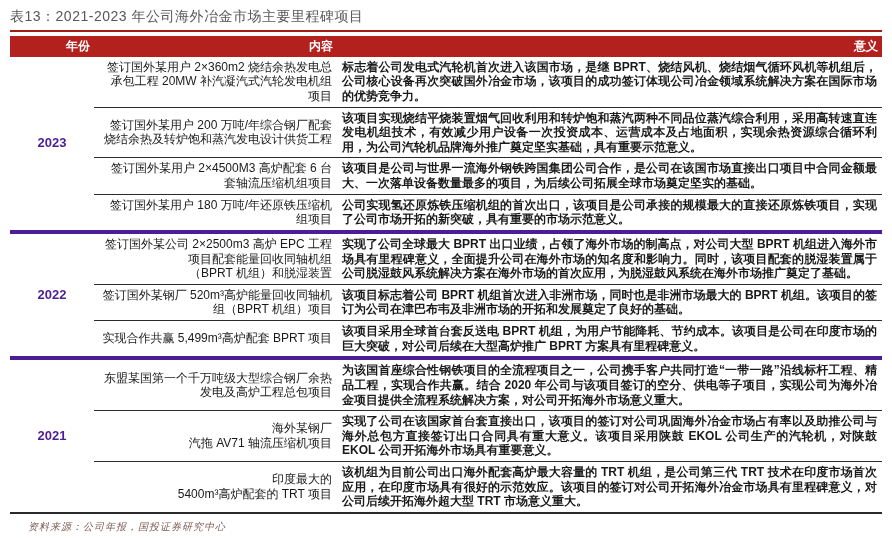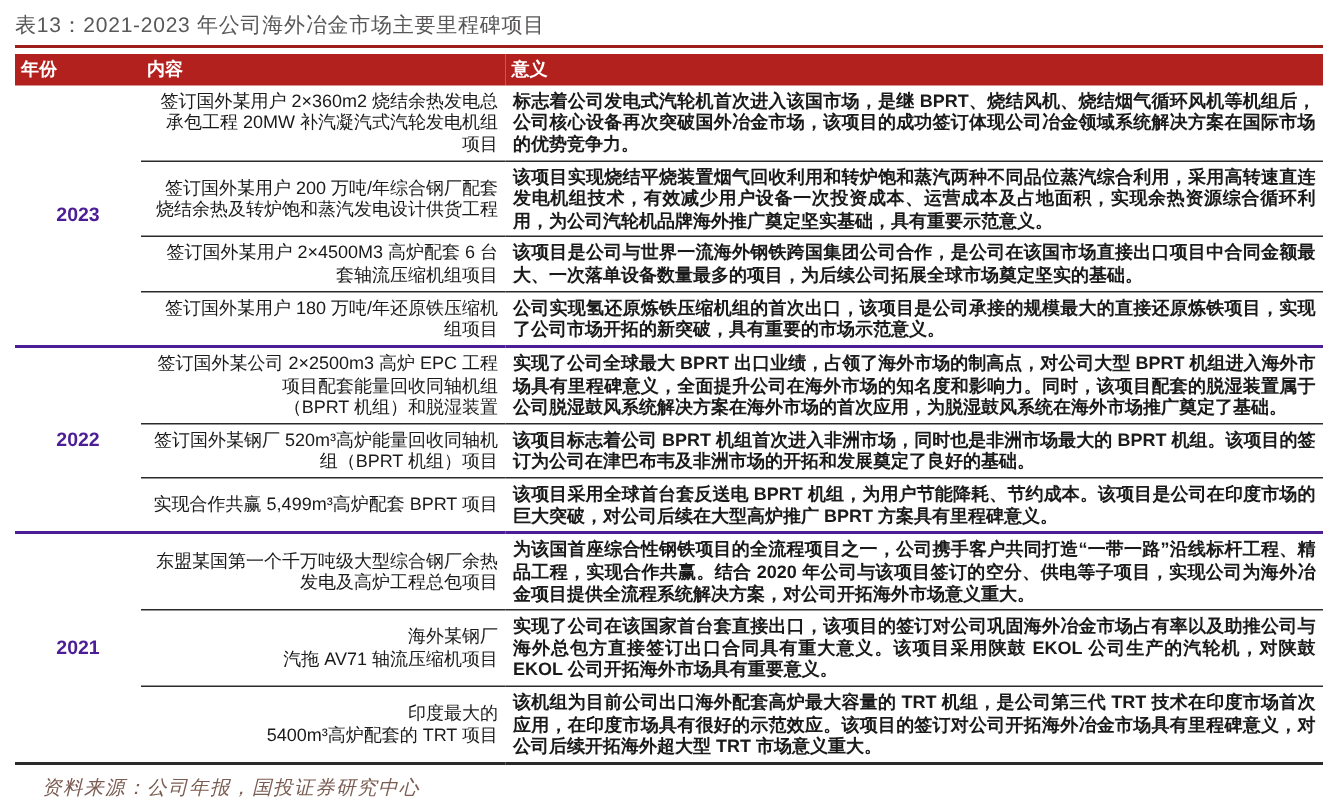--- a/index.html
+++ b/index.html
@@ -17,45 +17,45 @@
   .title-rule{height:2px;background:#9e1f1a;margin-bottom:4px;}
   table.milestones{
     width:100%;border-collapse:collapse;table-layout:fixed;
     font-size:12px;line-height:1.22;
     border-bottom:2px solid #2a2a2a;
   }
   table.milestones col.c-year{width:84px;}
   table.milestones col.c-content{width:243px;}
   thead th{
     background:#b3211e;color:#ffffff;font-weight:bold;
-    font-size:12px;padding:3px 4px;text-align:left;
+    font-size:12px;padding:3px 4px;text-align:right;
   }
   tbody td{
     padding:3px 5px;vertical-align:middle;
   }
   td.year-cell{
     text-align:center;font-weight:bold;font-size:13px;color:#4c1d95;
   }
   td.content-cell{
     text-align:right;white-space:pre-line;
   }
   td.significance-cell{
     text-align:left;text-align:justify;font-weight:bold;
   }
   
   tr.inner-row td.content-cell,
   tr.inner-row td.significance-cell{
     border-top:1px solid #2a2a2a;
   }
   
   tr.group-start td{
-    border-top:2px solid #4c1d95;
+    border-top:4px solid #4c1d95;
   }
   .source-line{
-    font-size:13px;font-style:italic;color:#7a5c52;
+    font-size:10px;font-style:italic;color:#7a5c52;
     padding:6px 0 0 18px;letter-spacing:1px;
   }
 </style>
 </head>
 <body>
 
 <div class="page">
   <div class="doc-title">表13：2021-2023 年公司海外冶金市场主要里程碑项目</div>
   <div class="title-rule"></div>
 

